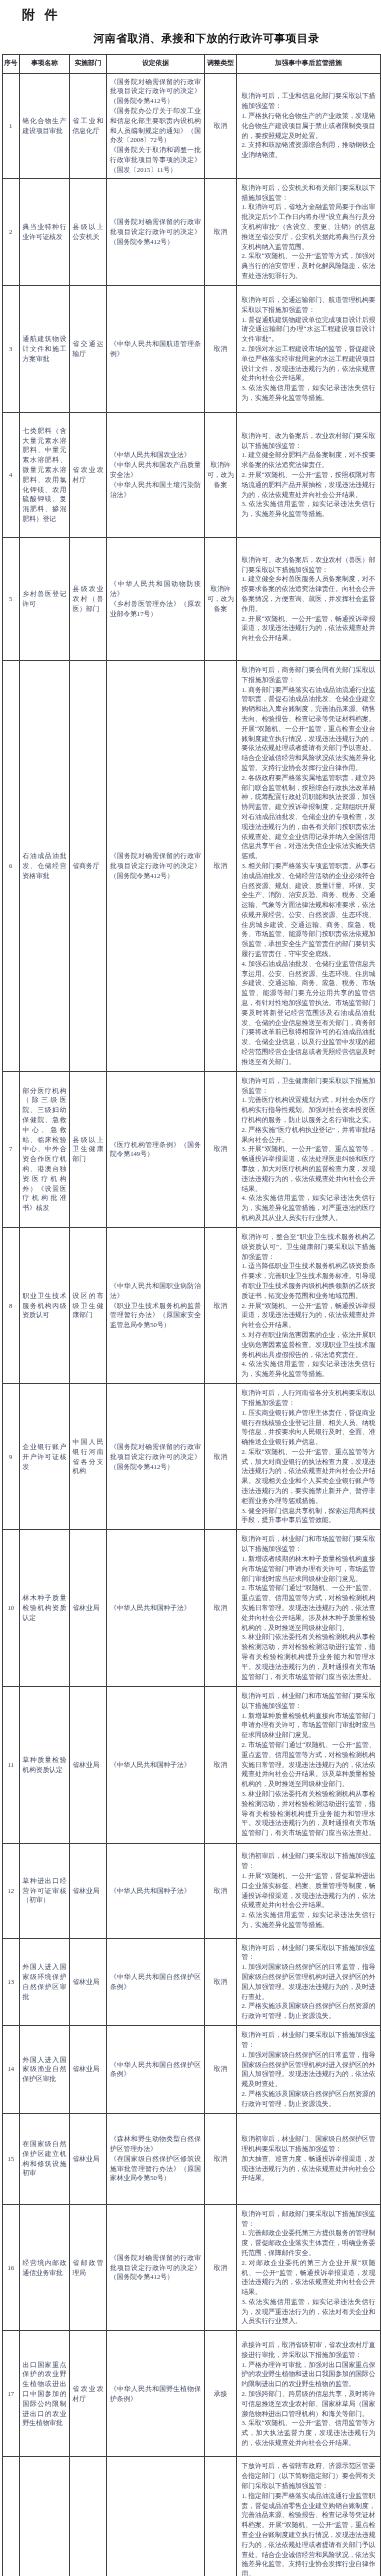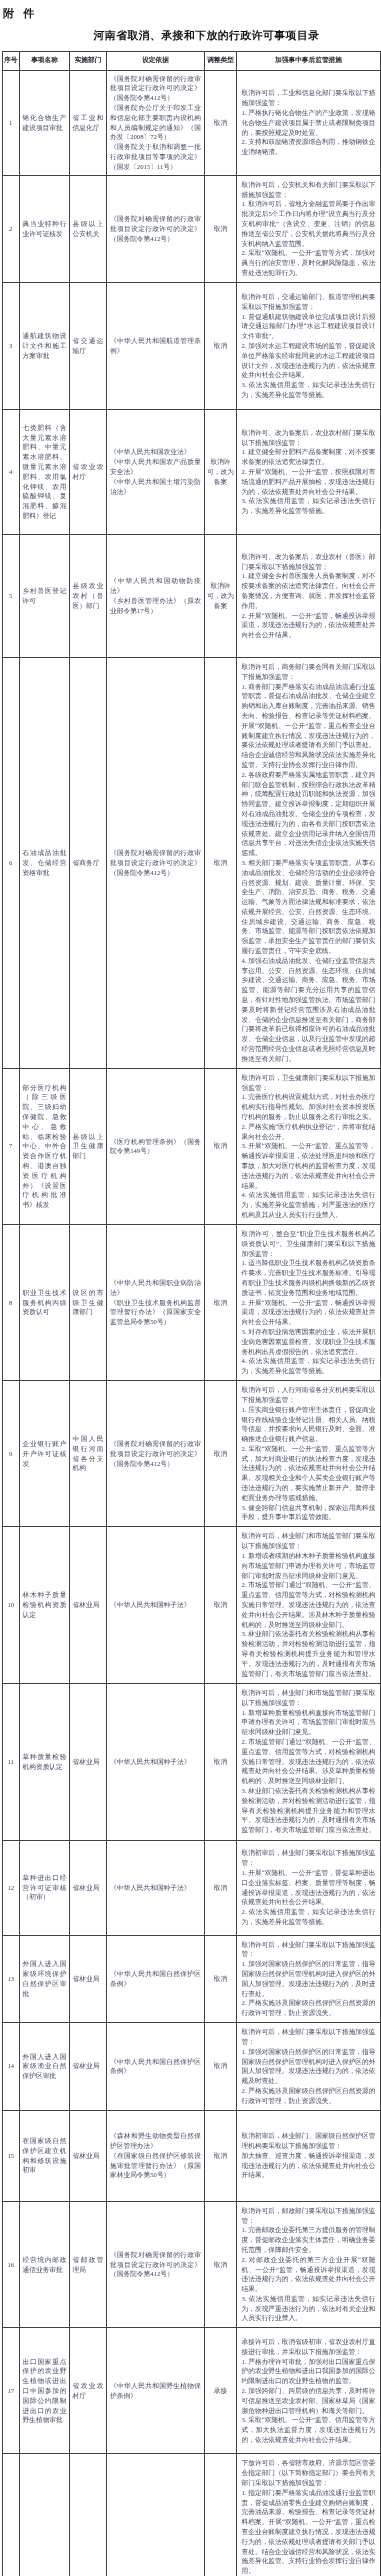--- a/index.html
+++ b/index.html
@@ -4,24 +4,24 @@
 <style>
   html,body{margin:0;padding:0;background:#ffffff;}
   body{
     width:381px;
     font-family:"Liberation Serif","DejaVu Serif",serif;
     color:#3d4663;
     -webkit-font-smoothing:antialiased;
   }
   .page{width:381px;padding-top:6.2px;box-sizing:border-box;}
   .attachment-label{
-    margin-left:3px;
-    font-family:Liberation Sans, sans-serif;
+    margin-left:22px;
+    font-family:Liberation Serif, serif;
     font-weight:bold;
-    font-size:11px;
+    font-size:13px;
     color:#1c1c1c;
     letter-spacing:3.1px;
   }
   .doc-title{
     text-align:center;
     font-weight:bold;
     font-size:10.8px;
     color:#141414;
     margin:8.2px 0 7.2px 0;
     letter-spacing:0.5px;

